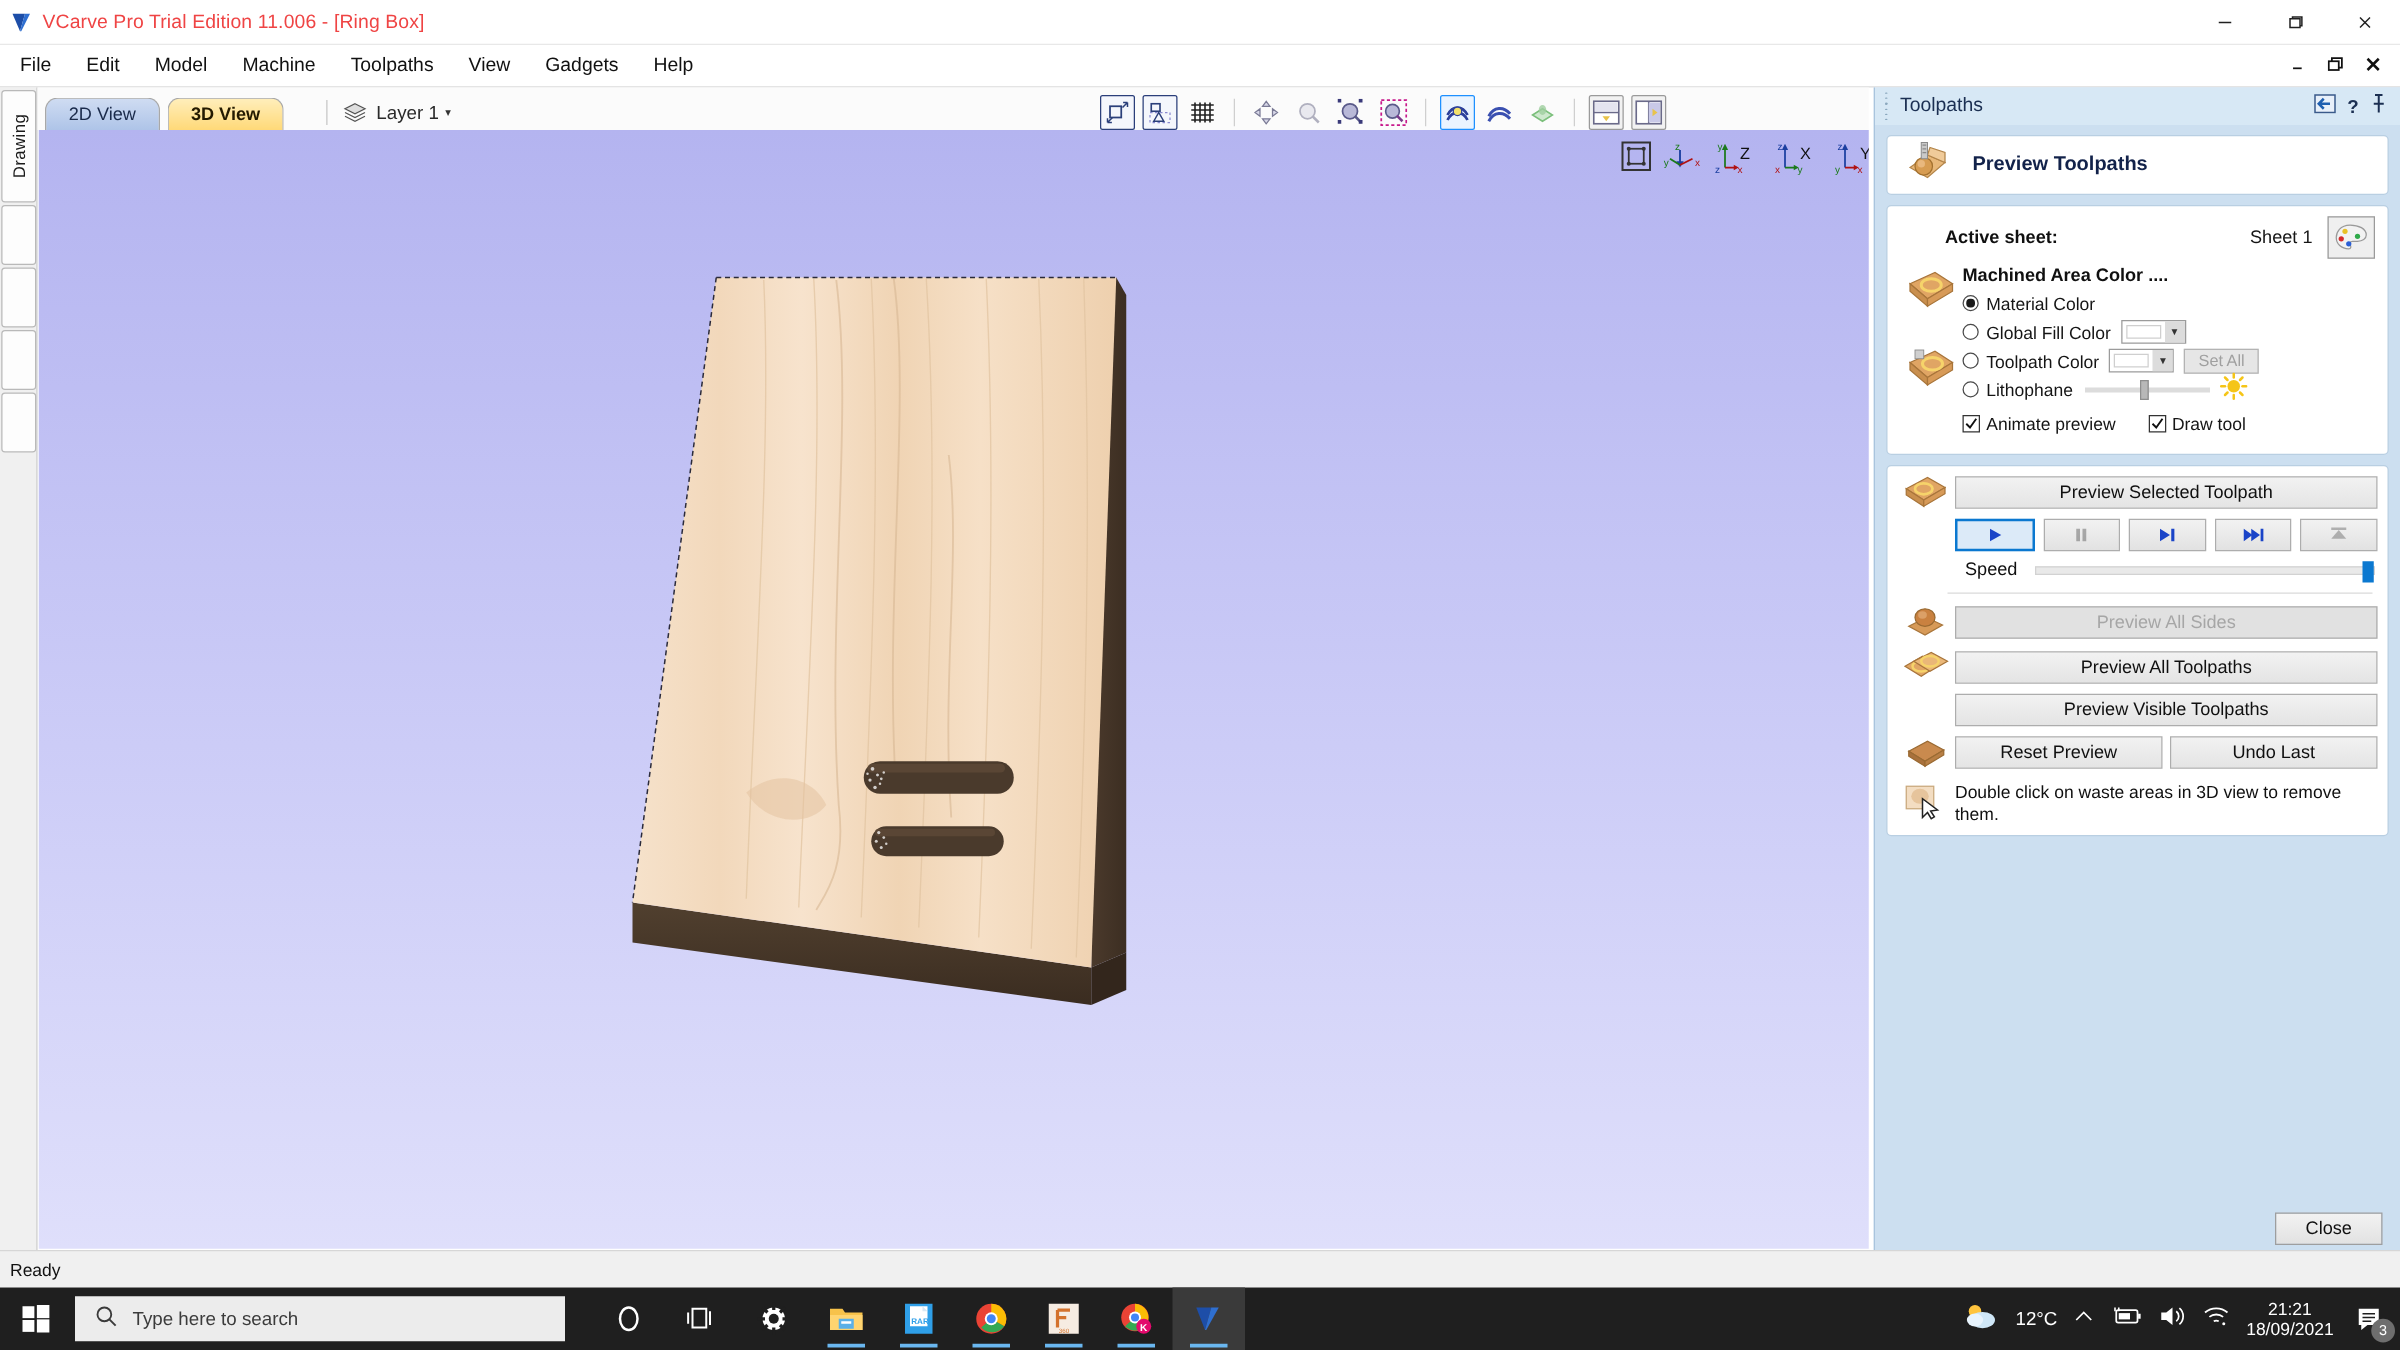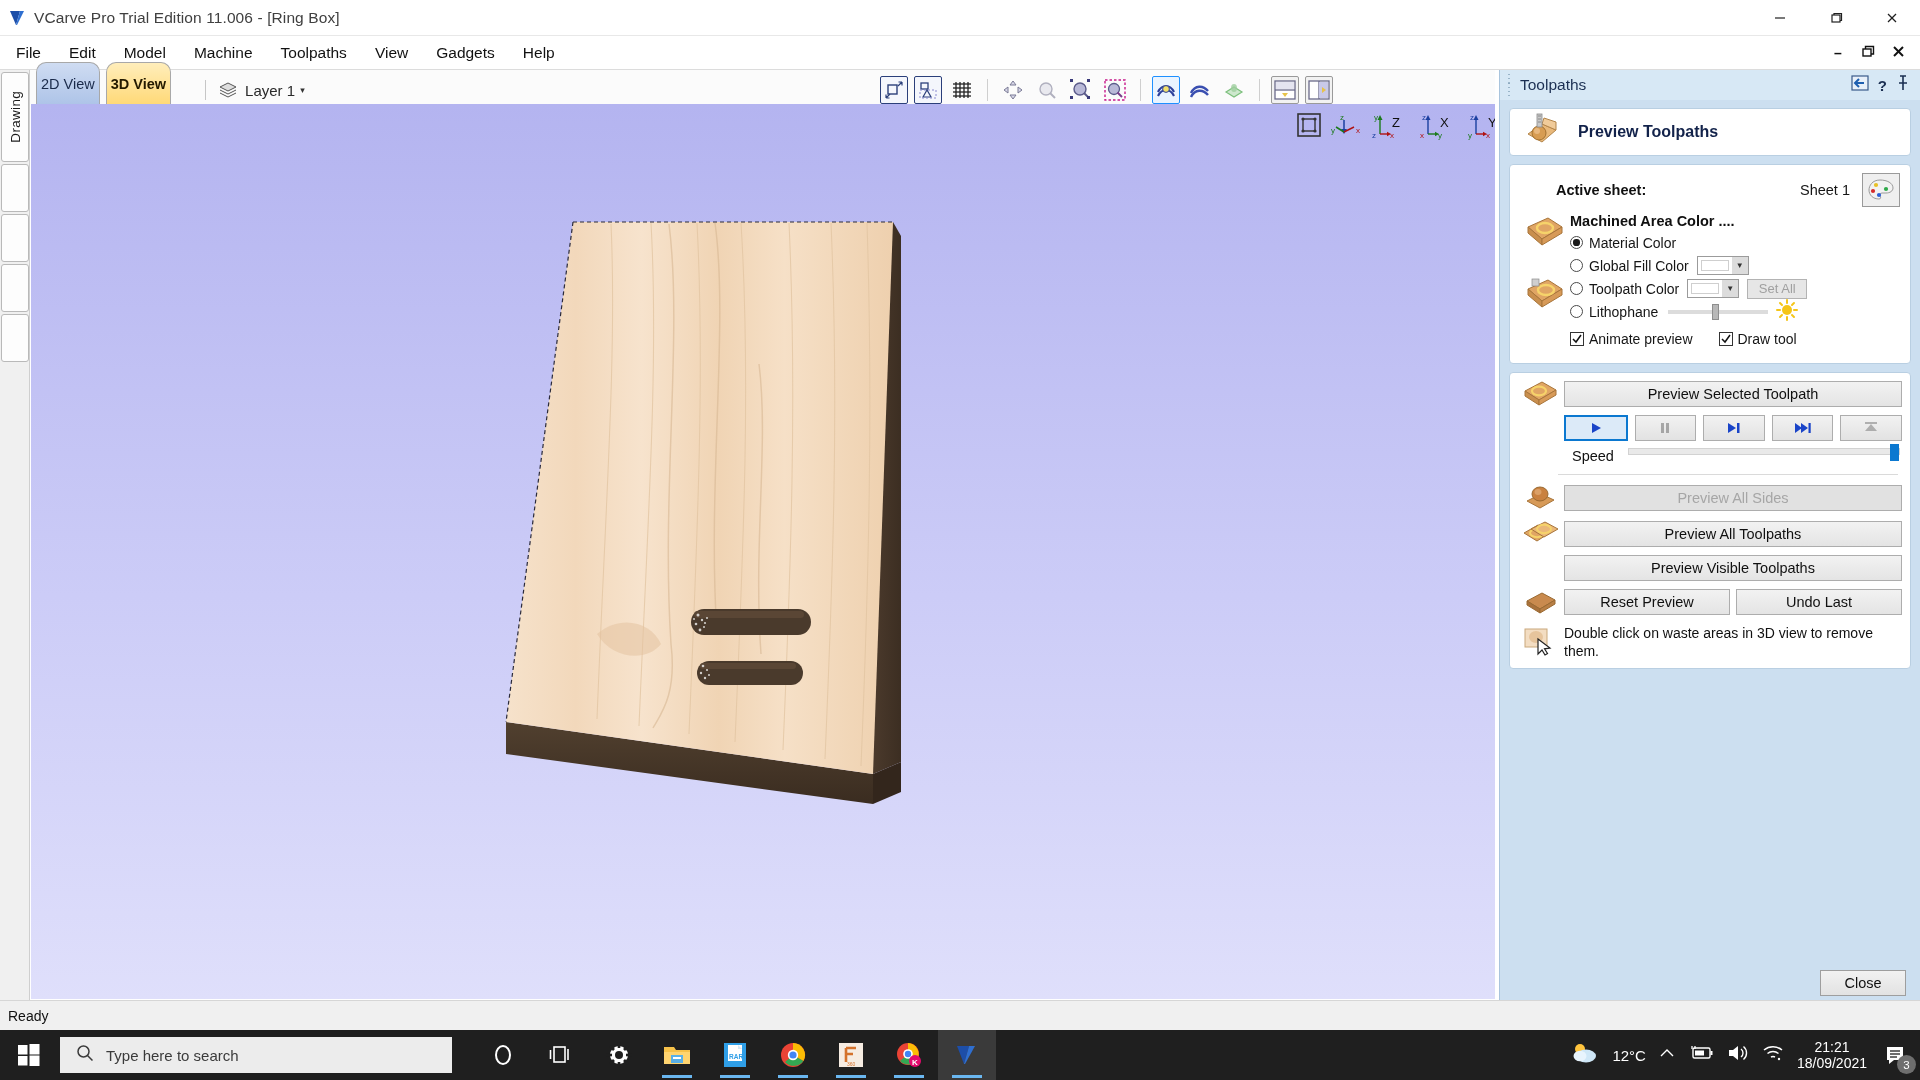--- a/index.html
+++ b/index.html
@@ -11,21 +11,21 @@
   body { position: relative; }
 
   
   .titlebar {
     position: absolute; top: 0; left: 0; width: 1920px; height: 36px;
     background: #ffffff; display: flex; align-items: center;
     border-bottom: 1px solid #e8e8e8;
   }
   .tb-logo { width: 20px; height: 20px; margin-left: 8px; margin-right: 6px; position: relative; }
   .tb-logo svg { display: block; }
-  .tb-title { font-size: 15.5px; color: #404040; letter-spacing: .1px; }
+  .tb-title { font-size: 15.5px; color: #ef4444; letter-spacing: .1px; }
   .tb-ctrls { margin-left: auto; display: flex; height: 36px; }
   .tb-btn { width: 56px; height: 36px; display: flex; align-items: center; justify-content: center;
             color: #202020; font-size: 15px; }
 
   
   .menubar {
     position: absolute; top: 36px; left: 0; width: 1920px; height: 34px;
     background: #ffffff; display: flex; align-items: center;
     border-bottom: 1px solid #dcdcdc;
   }
@@ -48,21 +48,21 @@
     writing-mode: vertical-rl; transform: rotate(180deg);
     font-size: 13.5px; color: #1a1a1a; letter-spacing: .3px;
   }
 
   
   .tabrow {
     position: absolute; top: 70px; left: 30px; width: 1465px; height: 34px;
     background: #fbfbfb; display: flex; align-items: flex-end;
   }
   .vtabbtn {
-    height: 42px; padding: 0 4px; margin-left: 6px;
+    height: 26px; padding: 0 18px; margin-left: 6px;
     display: flex; align-items: center; font-size: 14.5px;
     border: 1px solid #a8a8a8; border-bottom: none;
     border-radius: 10px 10px 0 0; color: #1a2a4a;
   }
   .vtabbtn.t2d { background: linear-gradient(#cfdcf2, #aec4e8); }
   .vtabbtn.t3d { background: linear-gradient(#ffeebb, #ffd978); font-weight: bold; color: #241a00; }
 
   .layerbox { display: flex; align-items: center; margin-left: 34px; height: 26px; padding-bottom: 2px; }
   .layer-sep { width: 1px; height: 20px; background: #c6c6c6; margin-right: 12px; }
   .layer-ico { width: 20px; height: 18px; margin-right: 7px; }
@@ -148,21 +148,21 @@
     font-size: 14.5px; color: #101010; height: 26px;
     display: flex; align-items: center; justify-content: center;
   }
   .btn.disabled { color: #a6a6a6; background: #e1e1e1; }
   .btn.wide { flex: 1; }
   .transport { display: flex; gap: 7px; flex: 1; }
   .tbtn { flex: 1; height: 26px; border: 1px solid #adadad; background: linear-gradient(#f2f2f2, #e2e2e2);
           display: flex; align-items: center; justify-content: center; }
   .tbtn.focus { border: 2px solid #0b78d0; background: #dceaf8; }
   .tbtn.off svg { opacity: .45; }
-  .speedrow { display: flex; align-items: flex-start; margin-top: 7px; }
+  .speedrow { display: flex; align-items: center; margin-top: 7px; }
   .speedlbl { font-size: 14.5px; color: #101010; margin-left: 8px; }
   .speedtrack { flex: 1; height: 7px; background: #e9e9e9; border: 1px solid #d2d2d2; margin-left: 14px; margin-right: 2px; position: relative; }
   .speedtrack .sthumb { position: absolute; right: 0; top: -5px; width: 9px; height: 17px; background: #0b78d0; }
   .divider { height: 1px; background: #dadada; margin: 10px 4px 8px 40px; }
   .note { display: flex; align-items: flex-start; margin-top: 8px; }
   .note .ntxt { font-size: 14px; color: #101010; line-height: 1.25; }
 
   .closerow { position: absolute; bottom: 12px; right: 14px; }
   .closebtn { width: 86px; height: 26px; border: 1px solid #9e9e9e; background: linear-gradient(#f2f2f2, #e2e2e2);
               font-size: 14.5px; color: #101010; display: flex; align-items: center; justify-content: center; }

